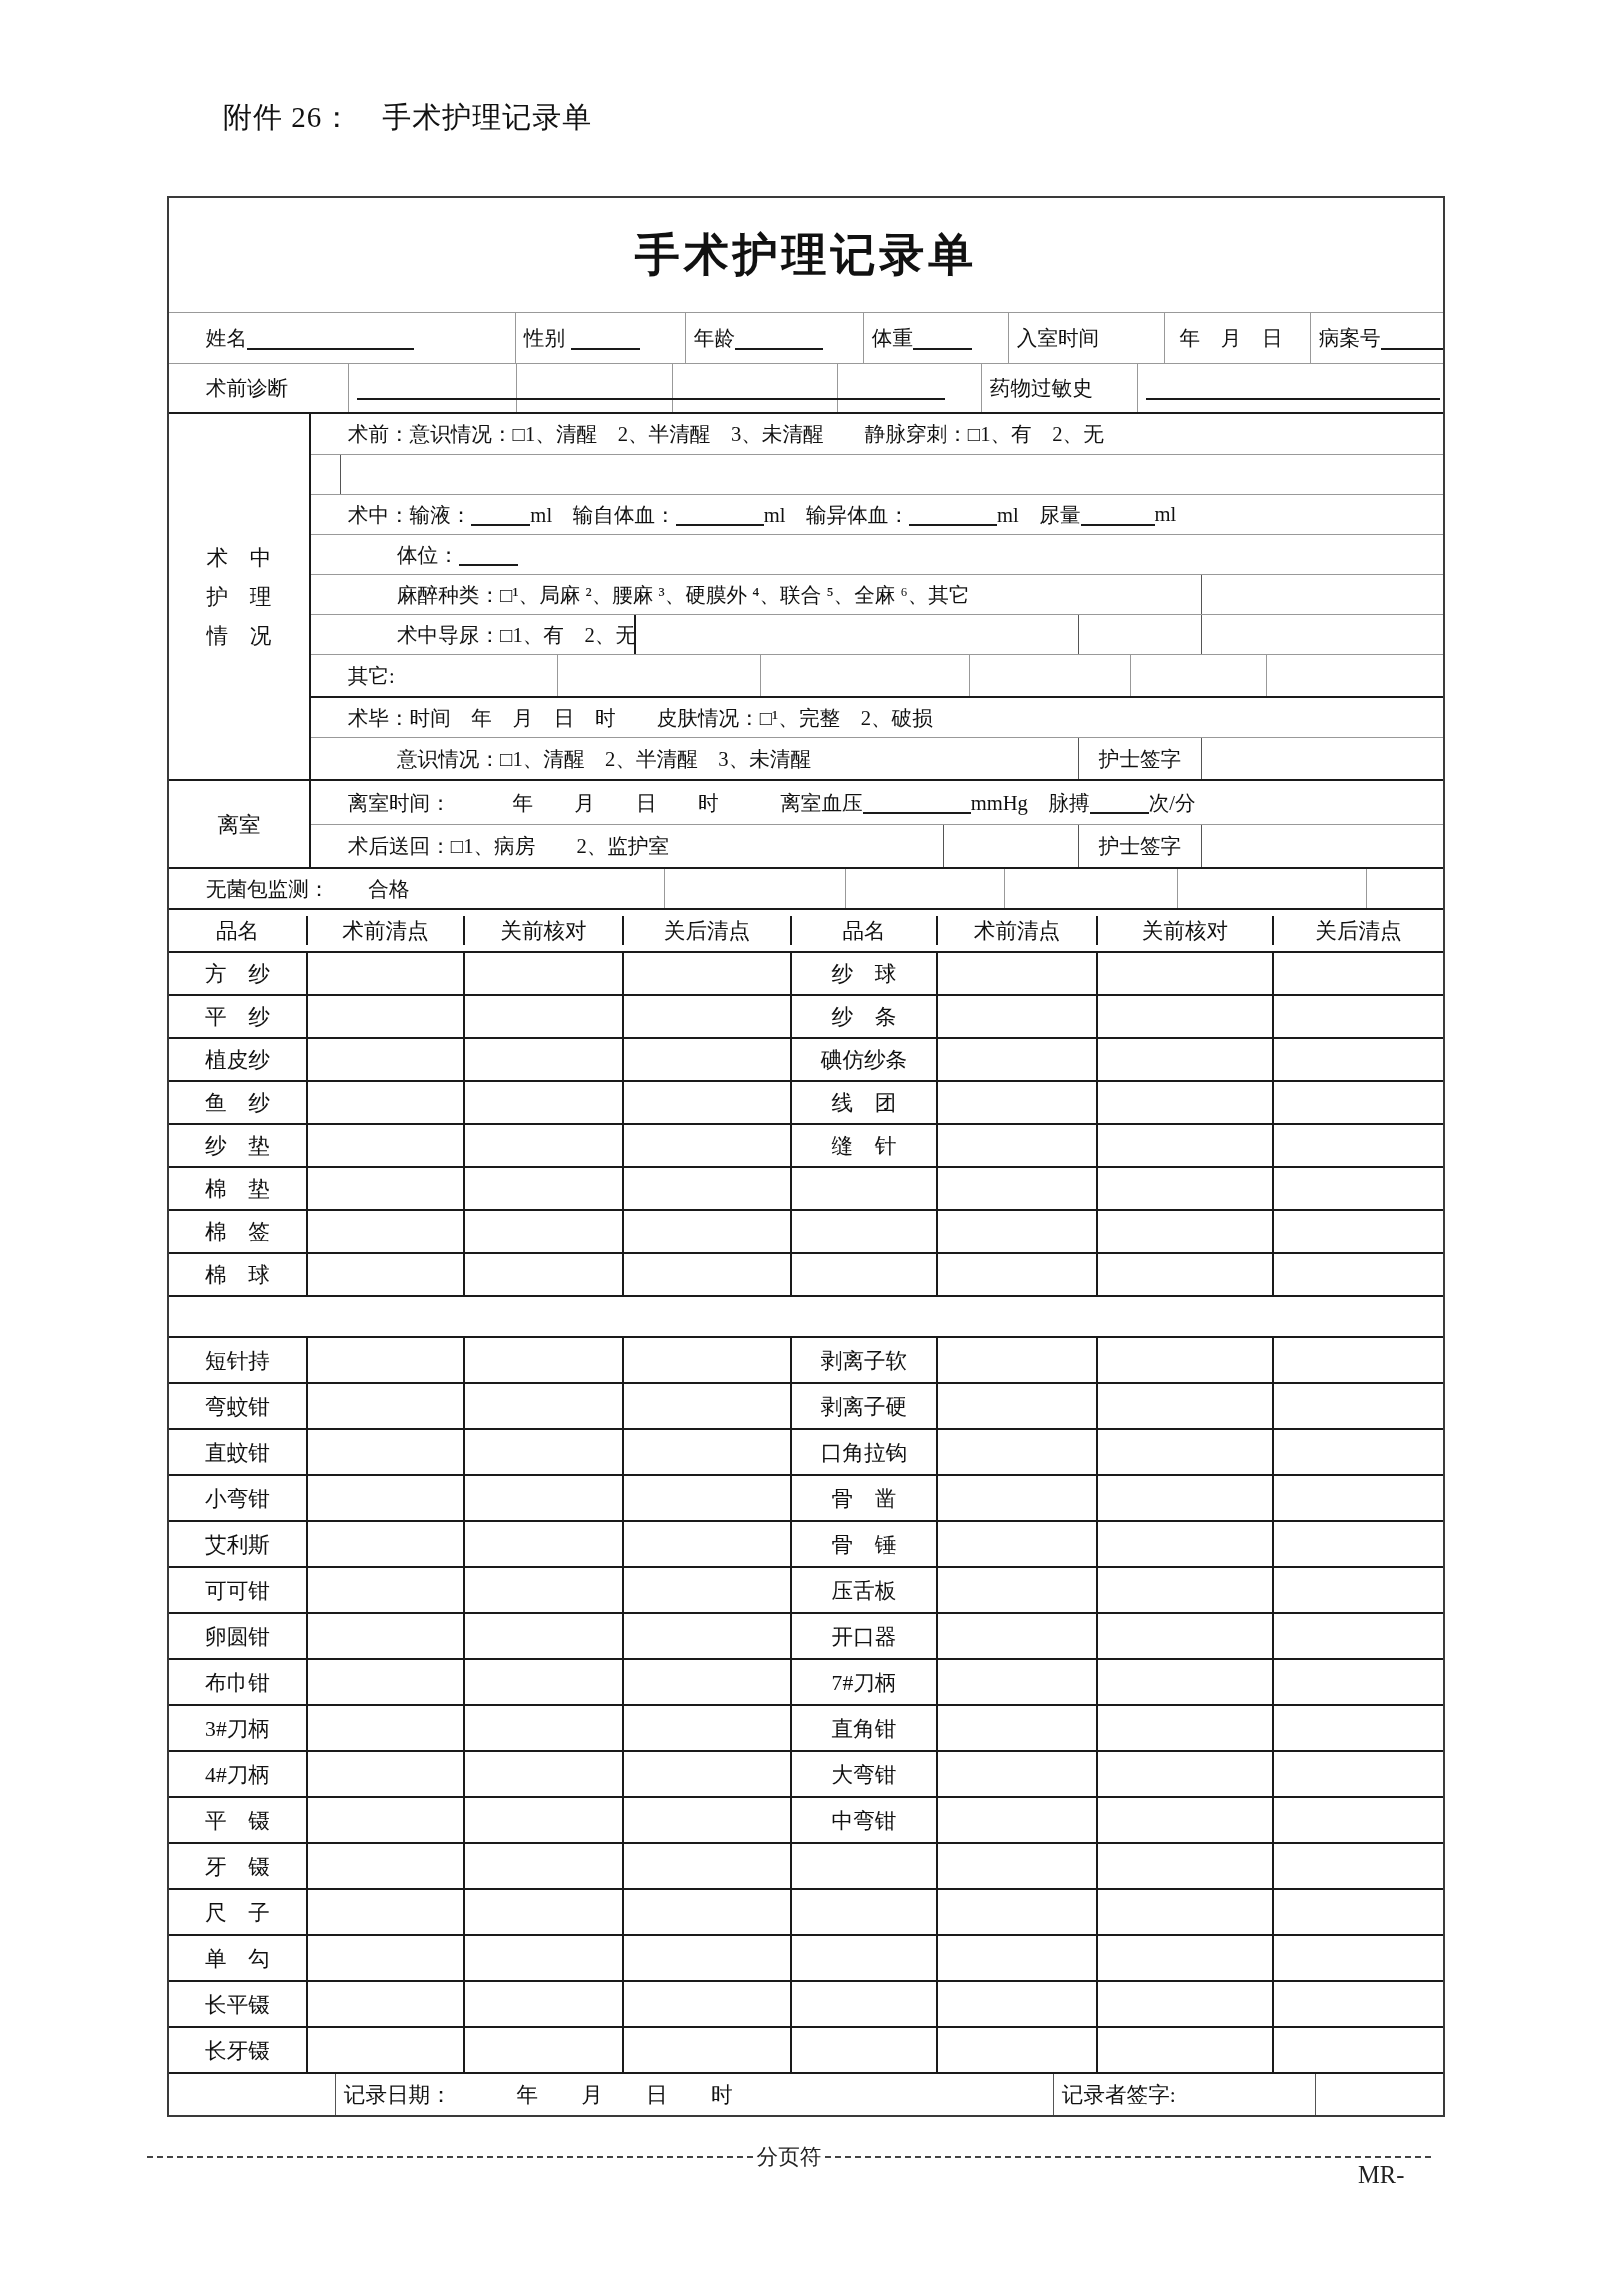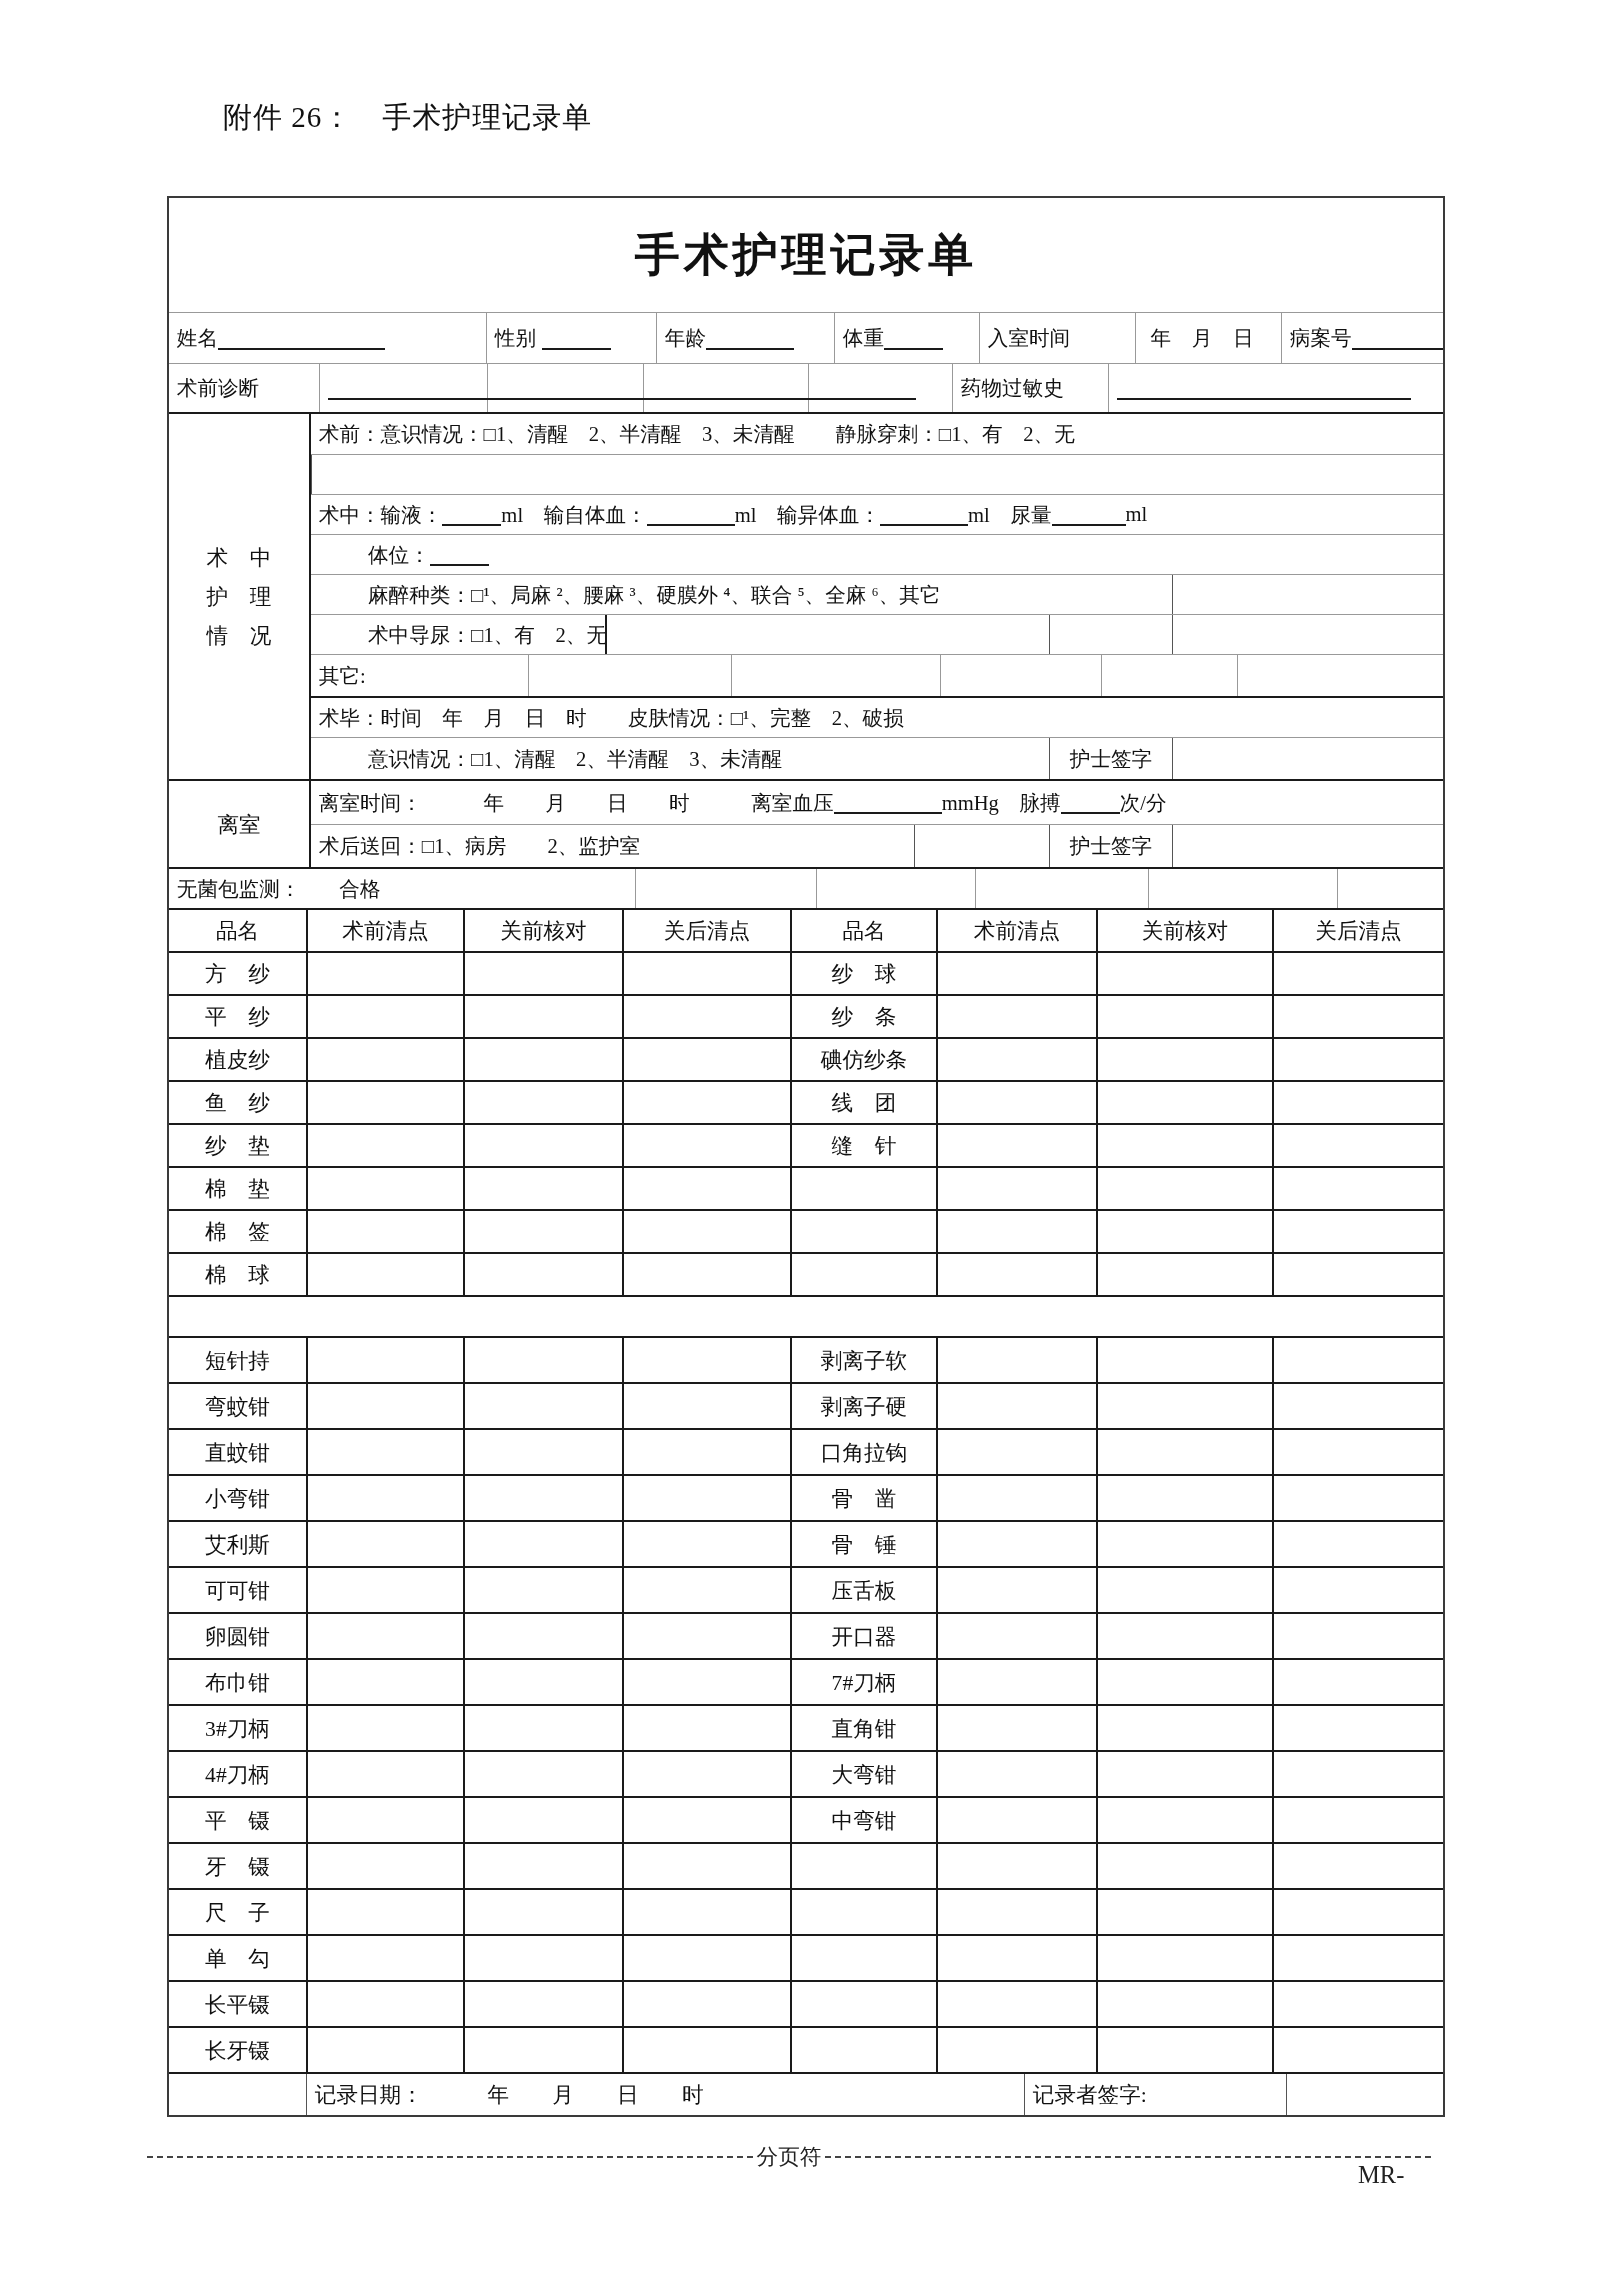--- a/index.html
+++ b/index.html
@@ -1,20 +1,20 @@
 <!DOCTYPE html>
 <html><head>
 <meta charset="utf-8">
 <style>
   html,body{margin:0;padding:0;background:#ffffff;}
   .page{position:relative;width:1620px;height:2291px;background:#ffffff;
         font-family:Liberation Serif, serif;color:#111;}
   .attach{position:absolute;left:223px;top:98px;font-size:29px;letter-spacing:1px;}
   .form{position:absolute;left:167px;top:196px;width:1274px;border:2px solid #3a3a3a;box-sizing:content-box;background:#fff;}
-  .row{display:flex;align-items:stretch;box-sizing:border-box;}
+  .row{display:flex;align-items:stretch;box-sizing:border-box;padding-left:29px;}
   .cell{box-sizing:border-box;display:flex;align-items:center;padding:0 7.8px;overflow:hidden;white-space:nowrap;}
   .vl{border-left:1px solid #999;margin-left:13px;}
   .vd{border-left:1px solid #555;}
   .title-row{height:114px;display:flex;align-items:center;justify-content:center;}
   .form-title{font-size:45px;font-weight:bold;letter-spacing:3.9px;}
   .r1{height:51px;border-top:1px solid #999;}
   .r2{height:49px;border-top:1px solid #999;text-align:center;}
   .r3{height:43px;border-top:1px solid #999;}
   .fs{font-size:20.6px;}
   .ul{display:inline-block;border-bottom:2px solid #1a1a1a;height:15.7px;position:relative;top:2.9px;flex:none;}
@@ -22,21 +22,21 @@
   .labelcol{width:142px;flex:none;border-right:2px solid #1a1a1a;display:flex;flex-direction:column;
             align-items:center;justify-content:center;gap:9.8px;font-size:21.6px;box-sizing:border-box;}
   .seccontent{flex:1;min-width:0;}
   .sr{height:40px;border-top:1px solid #999;}
   .sr.first{border-top:none;}
   .sr.tall{height:42px;}
   .sr.dark-top{border-top:2px solid #1a1a1a;height:41px;}
   .indent{padding-left:57px;}
   .split{justify-content:space-between;}
   .sterile-row{height:41px;border-top:2px solid #1a1a1a;}
-  .theader{height:42px;border-top:2px solid #1a1a1a;}
+  .theader{height:42px;border-top:2px solid #1a1a1a;align-items:center;}
   .trow{height:41px;border-top:2px solid #1a1a1a;display:flex;}
   .irow{height:44px;}
   .tc{box-sizing:border-box;border-left:2px solid #1a1a1a;display:flex;align-items:center;justify-content:center;
       font-size:21.6px;overflow:hidden;white-space:nowrap;}
   .tc.c1{border-left:none;width:137px;}
   .tc.c2{width:157px;}.tc.c3{width:159px;}.tc.c4{width:168px;}
   .tc.c5{width:146px;}.tc.c6{width:160px;}.tc.c7{width:176px;}.tc.c8{flex:1;}
   .sep-row{height:41px;border-top:2px solid #1a1a1a;}
   .bottom-row{height:43px;border-top:2px solid #1a1a1a;font-size:21.6px;}
   .pagebreak{position:absolute;left:147px;top:2142px;width:1284px;display:flex;align-items:center;color:#222;}

